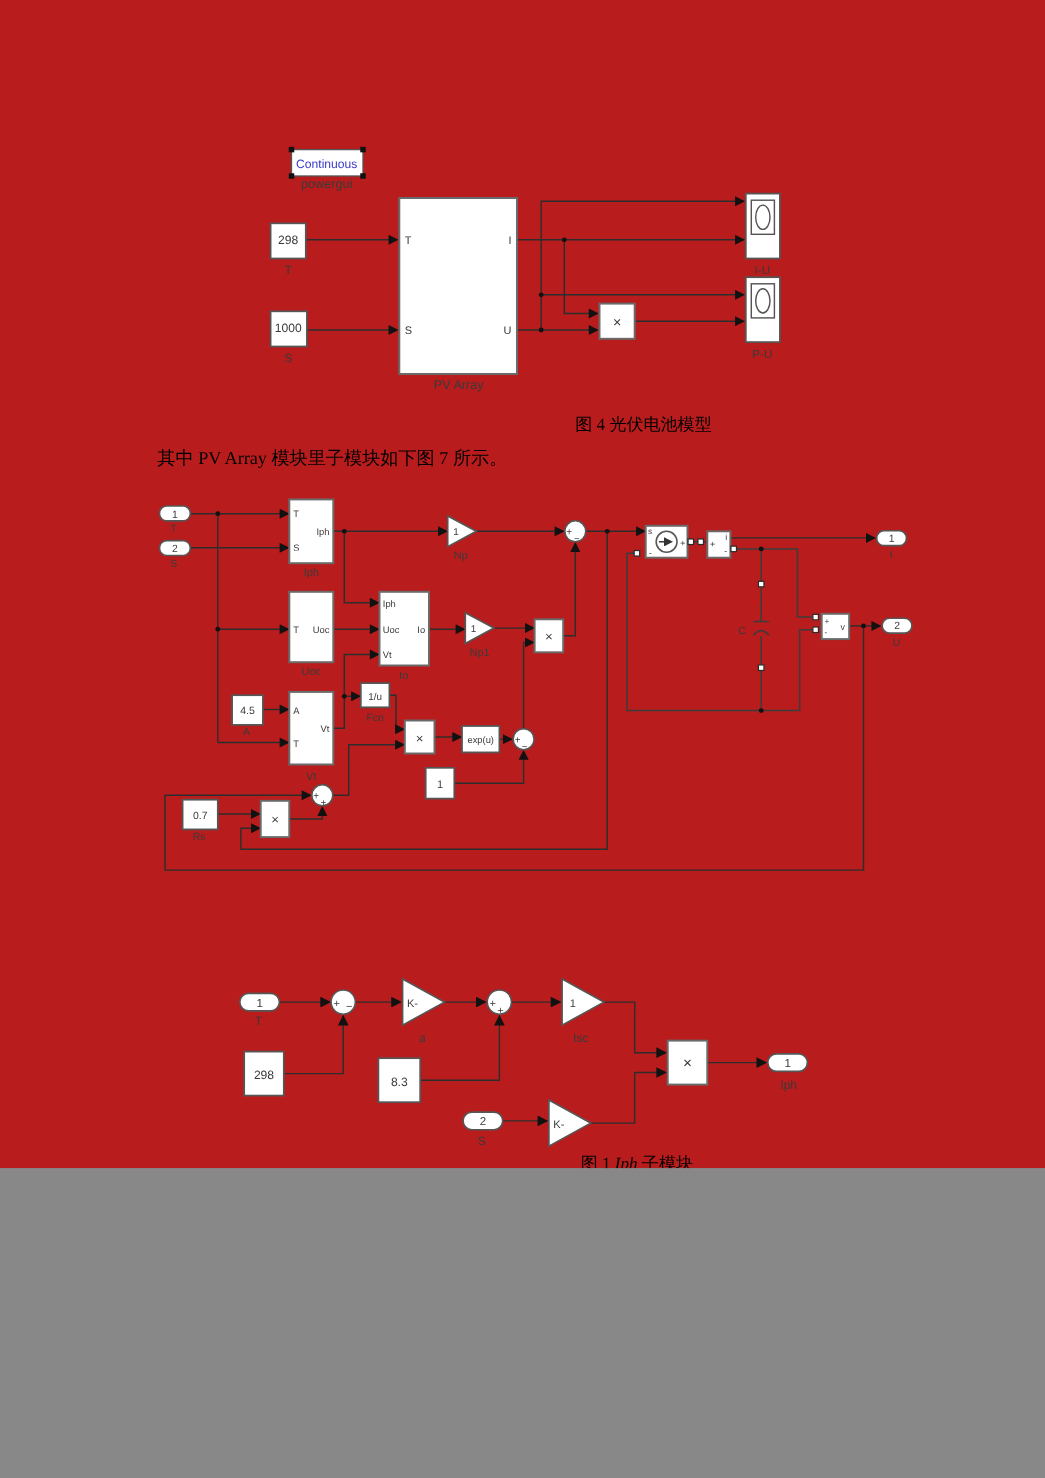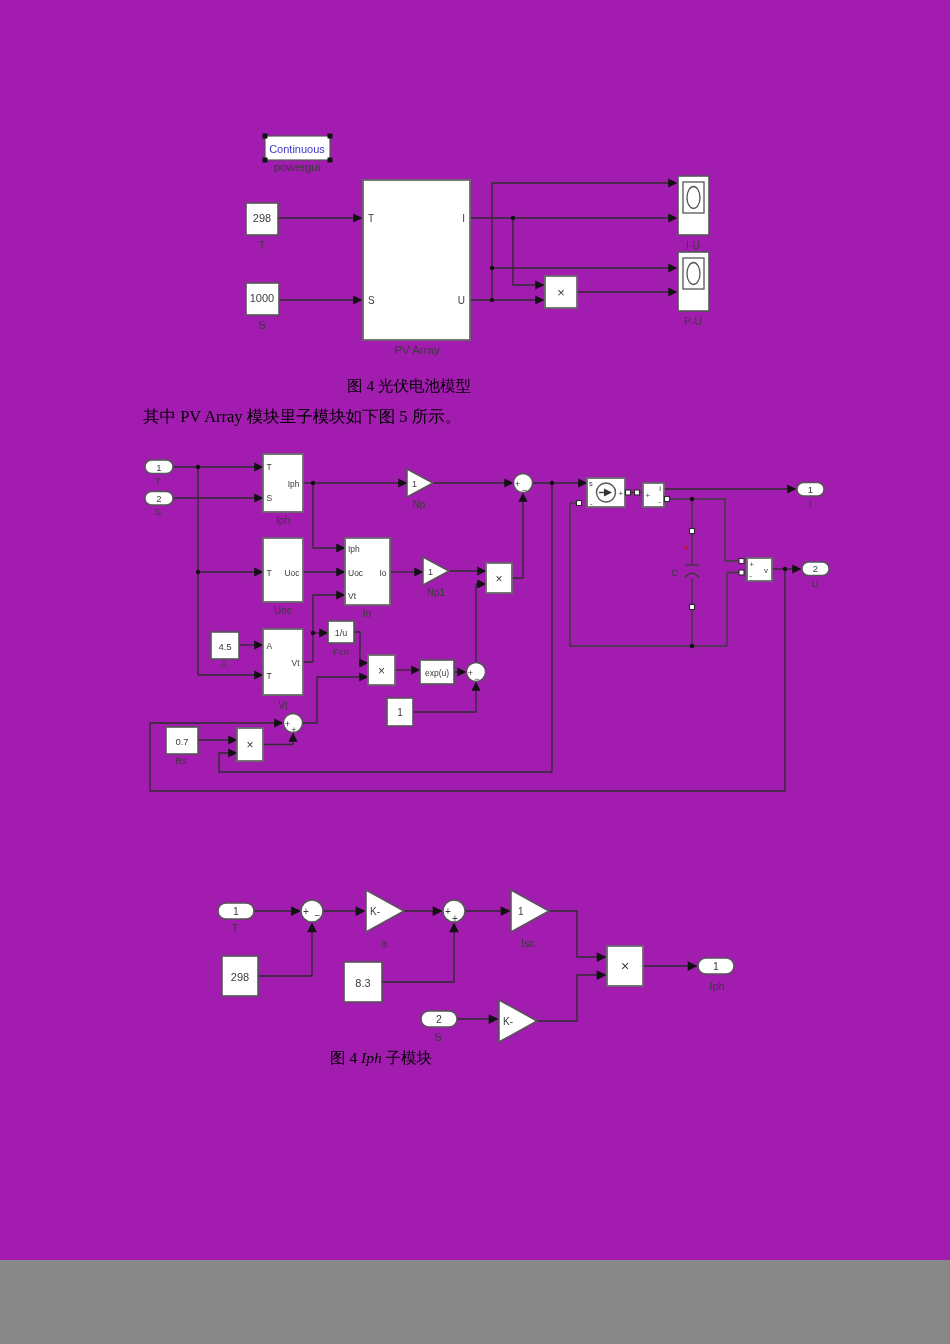--- a/index.html
+++ b/index.html
@@ -1,37 +1,37 @@
 <!DOCTYPE html>
 <html><head>
 <meta charset="utf-8">
 <style>
   html,body{margin:0;padding:0;background:#888;}
-  .page{position:relative;width:950px;height:1260px;background:#a21caf;overflow:hidden;
+  .page{position:relative;width:950px;height:1062px;background:#b91c1c;overflow:hidden;
         font-family:"Liberation Serif","DejaVu Serif",serif;}
   .page svg{position:absolute;}
   svg text{font-family:"Liberation Sans","DejaVu Sans",sans-serif;fill:#3a3a3a;}
   .mid{text-anchor:middle}.end{text-anchor:end}
   .t75{font-size:7.5px}.t8{font-size:8px}.t85{font-size:8.5px}.t9{font-size:9px}
   .t95{font-size:9.5px}.t10{font-size:10px}.t105{font-size:10.5px}.t11{font-size:11px}
   .t115{font-size:11.5px}.t12{font-size:12px}.t13{font-size:13px}.t14{font-size:14px}
   .blk{fill:#ffffff;stroke:#565656;stroke-width:1.6}
   .blk2{fill:#ffffff;stroke:#6a6a6a;stroke-width:1.8}
   .tri{fill:#ffffff;stroke:#565656;stroke-width:1.5}
   .circ{fill:#ffffff;stroke:#565656;stroke-width:1.4}
   .oval{fill:#ffffff;stroke:#565656;stroke-width:1.5}
   .wire{fill:none;stroke:#2d2d2d;stroke-width:1.3}
   .ewire{fill:none;stroke:#3c3c3c;stroke-width:1.4}
   .dot{fill:#111;stroke:none}
   .sq{fill:#ffffff;stroke:#2b2b2b;stroke-width:1.1}
   .hnd{fill:#111;stroke:none}
   .scopein{fill:none;stroke:#555;stroke-width:1.3}
   .cap-txt{text-align:center}
   .body-txt{position:absolute;font-size:16.5px;color:#000;white-space:nowrap;}
-  .caption{position:absolute;font-size:15.5px;color:#000;white-space:nowrap;text-align:left;width:300px;}
+  .caption{position:absolute;font-size:15.5px;color:#000;white-space:nowrap;text-align:right;width:300px;}
   .it{font-style:italic}
 </style>
 </head>
 <body>
 
 <div class="page">
 
   <svg style="left:130px;top:125px" width="600" height="245" viewBox="130 125 600 245">
     <defs>
       <marker id="ah4" viewBox="0 0 10 10" refX="8" refY="5" markerWidth="7.5" markerHeight="7" orient="auto">
@@ -98,21 +98,21 @@
 
     <g>
       <rect class="blk" x="678" y="252" width="31" height="59"></rect>
       <rect class="scopein" x="683" y="258" width="21" height="31"></rect>
       <ellipse class="scopein" cx="693.5" cy="273.5" rx="6.5" ry="11"></ellipse>
       <text class="t105 mid" x="693" y="325">P-U</text>
     </g>
   </svg>
 
   <div class="caption cap-txt" style="left:347px;top:376px">图 4 光伏电池模型</div>
-  <div class="body-txt" style="left:143px;top:406px">其中 PV Array 模块里子模块如下图 5 所示。</div>
+  <div class="body-txt" style="left:143px;top:406px">其中 PV Array 模块里子模块如下图 7 所示。</div>
 
   <svg style="left:138px;top:448px" width="702" height="355" viewBox="138 448 702 355">
     <defs>
       <marker id="ah5" viewBox="0 0 10 10" refX="8" refY="5" markerWidth="7.5" markerHeight="7" orient="auto">
           <path d="M0,0 L10,5 L0,10 Z" fill="#111"></path>
         </marker>
       <marker id="ah5s" viewBox="0 0 10 10" refX="7" refY="5" markerWidth="6" markerHeight="6" orient="auto">
           <path d="M0,0 L10,5 L0,10 Z" fill="#333"></path>
         </marker>
     </defs>
@@ -412,16 +412,16 @@
     </g>
 
     <g>
       <rect class="oval" x="698" y="958" width="36" height="16" rx="8"></rect>
       <text class="t105 mid" x="716" y="970">1</text>
       <text class="t11 mid" x="717" y="990">Iph</text>
     </g>
   </svg>
 
   <div class="caption cap-txt" style="left:330px;top:1048px">
-    <span>图 4 </span><span class="it">Iph</span><span> 子模块</span>
+    <span>图 1 </span><span class="it">Iph</span><span> 子模块</span>
   </div>
 
 </div>
 
 </body></html>

